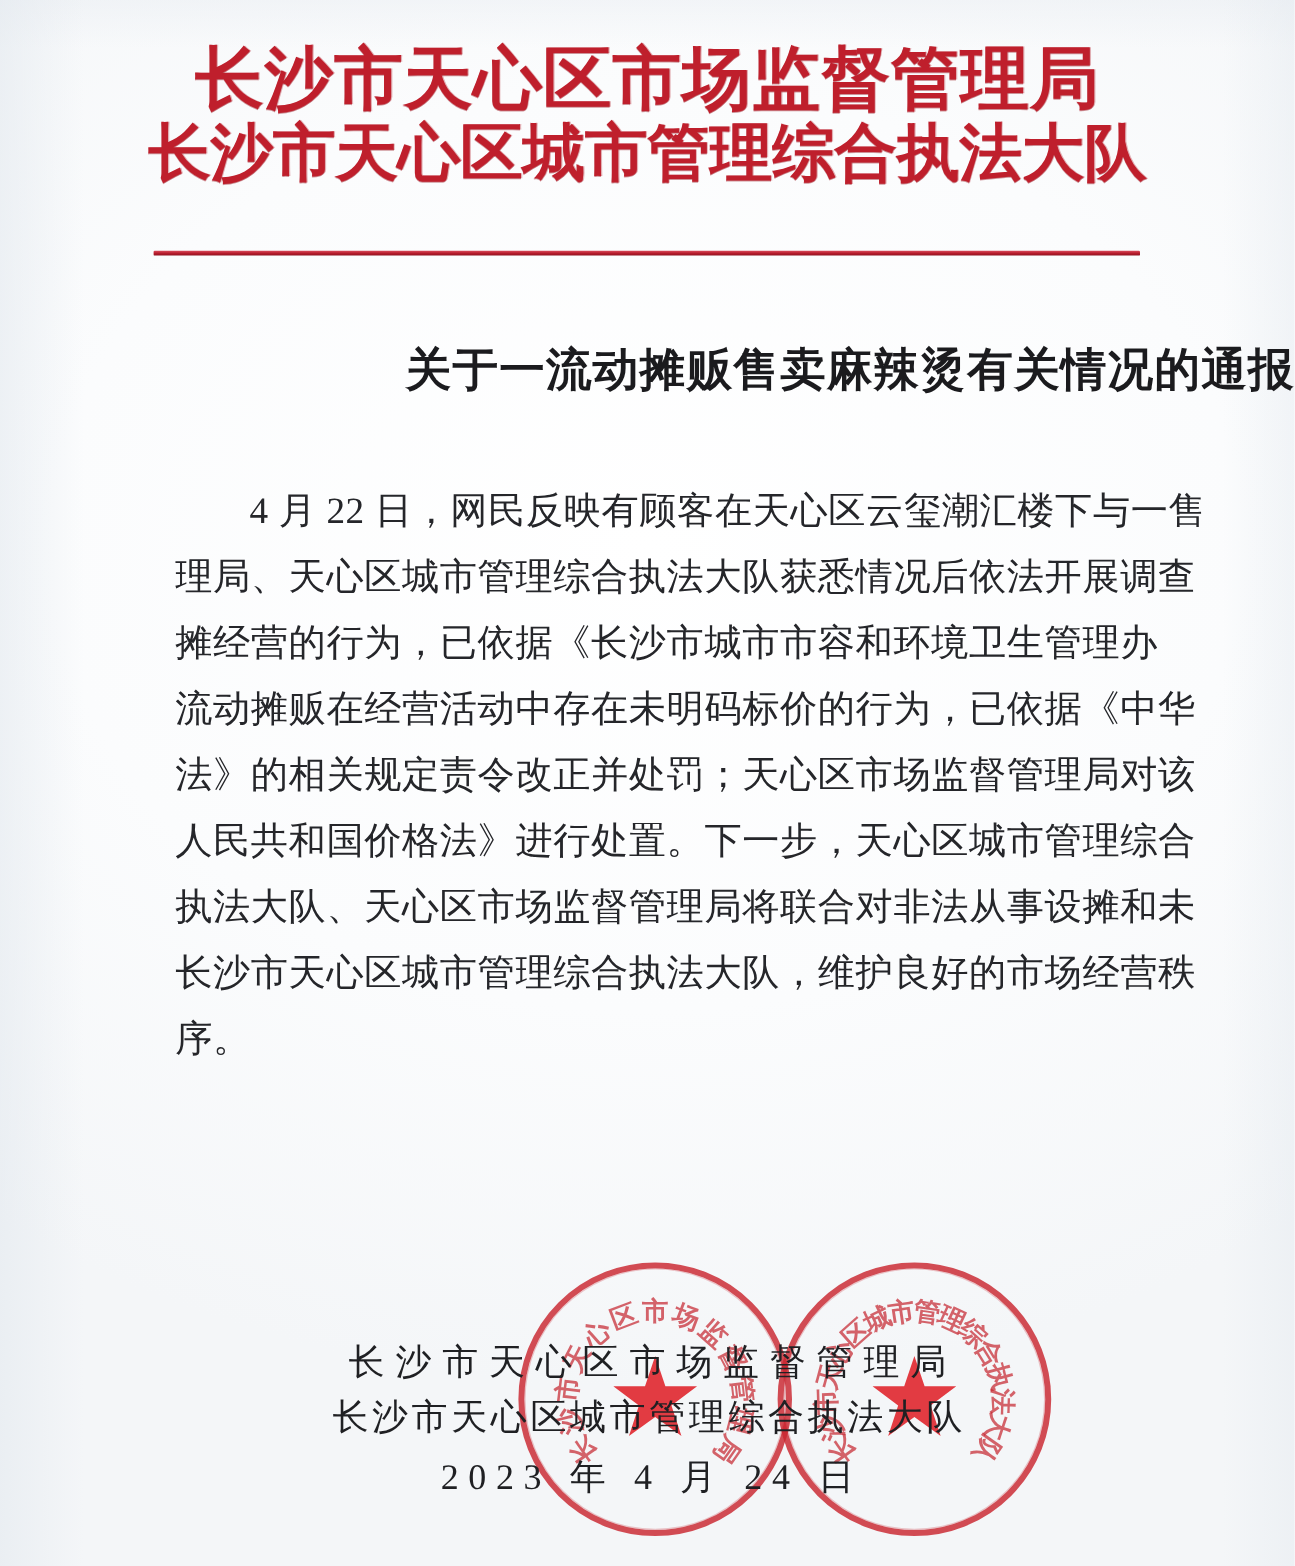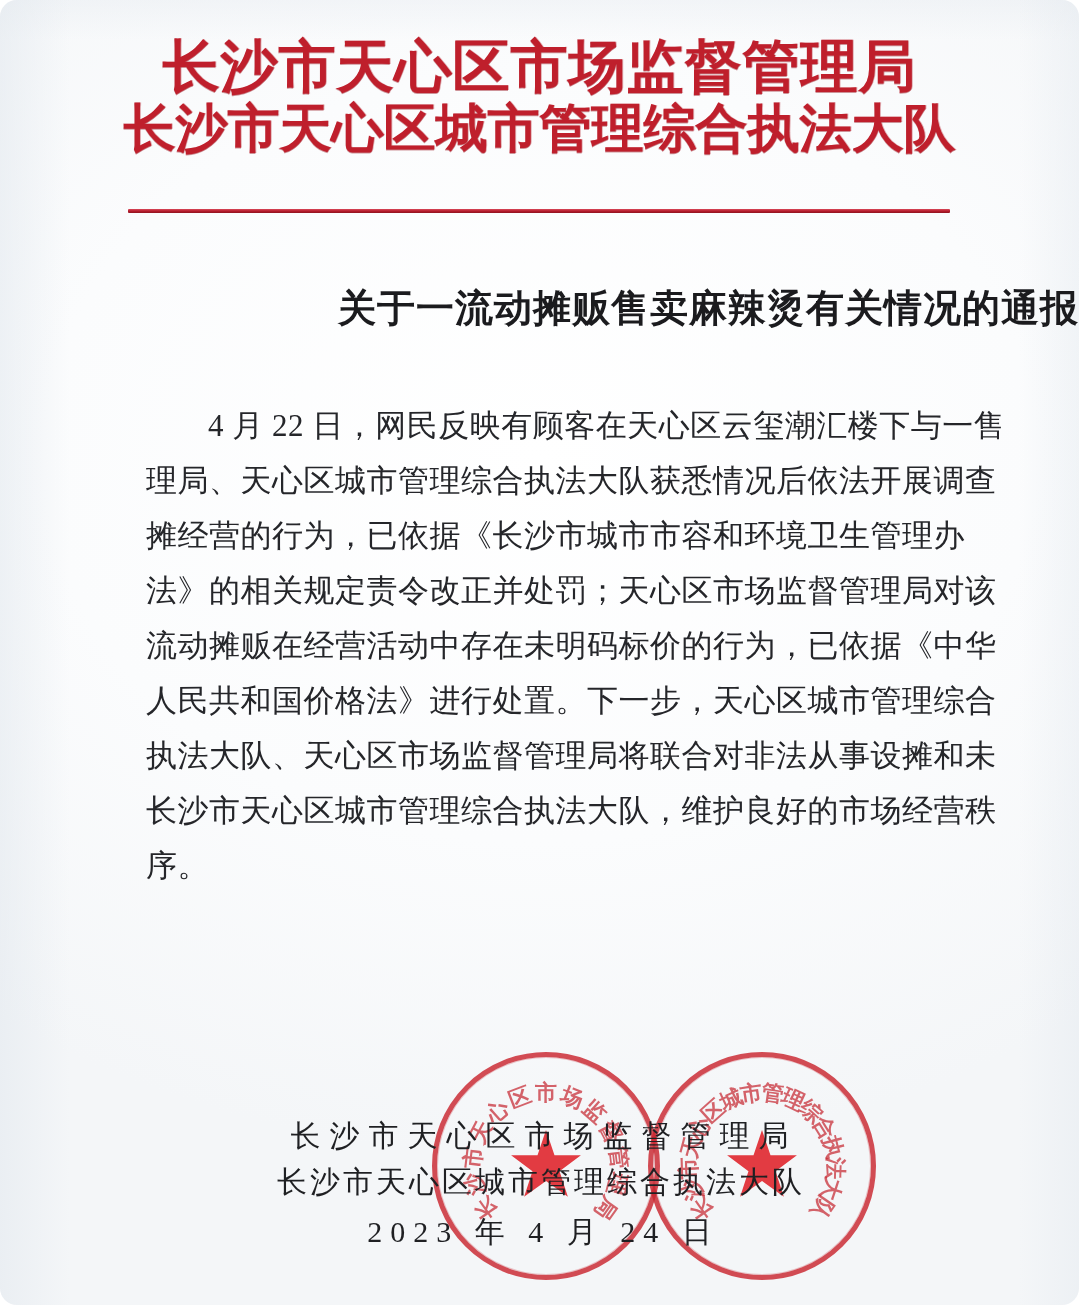--- a/index.html
+++ b/index.html
@@ -10,21 +10,20 @@
   body {
     font-family: "Liberation Serif", "DejaVu Serif", serif;
   }
   #page {
     position: relative;
     width: 1079px;
     height: 1305px;
     overflow: hidden;
     background:
       radial-gradient(ellipse 900px 700px at 50% 35%, #ffffff 0%, #fbfcfd 55%, #f4f6f8 100%);
-    border-radius: 17px;
   }
   
   #paper-shade {
     position: absolute;
     inset: 0;
     pointer-events: none;
     background:
       linear-gradient(to right, rgba(226,232,238,0.55) 0px, rgba(255,255,255,0) 70px),
       linear-gradient(to left,  rgba(226,232,238,0.40) 0px, rgba(255,255,255,0) 60px),
       linear-gradient(to bottom, rgba(228,233,239,0.35) 0px, rgba(255,255,255,0) 40px);
@@ -186,22 +185,22 @@
   </div>
 
   <div id="header-rule"></div>
 
   <div id="doc-title">关于一流动摊贩售卖麻辣烫有关情况的通报</div>
 
   <div id="body-text">
     <div class="body-line indent">4 月 22 日，网民反映有顾客在天心区云玺潮汇楼下与一售</div>
     <div class="body-line">理局、天心区城市管理综合执法大队获悉情况后依法开展调查</div>
     <div class="body-line">摊经营的行为，已依据《长沙市城市市容和环境卫生管理办</div>
+    <div class="body-line">流动摊贩在经营活动中存在未明码标价的行为，已依据《中华</div>
     <div class="body-line">法》的相关规定责令改正并处罚；天心区市场监督管理局对该</div>
-    <div class="body-line">流动摊贩在经营活动中存在未明码标价的行为，已依据《中华</div>
     <div class="body-line">人民共和国价格法》进行处置。下一步，天心区城市管理综合</div>
     <div class="body-line">执法大队、天心区市场监督管理局将联合对非法从事设摊和未</div>
     <div class="body-line">长沙市天心区城市管理综合执法大队，维护良好的市场经营秩</div>
     <div class="body-line">序。</div>
   </div>
 
   <div class="seal" id="seal-left">
     <div class="seal-ring"></div>
     <div class="seal-arc-text">
         <span style="transform: rotate(-125deg) translate(-50%, -88px);">长</span>

